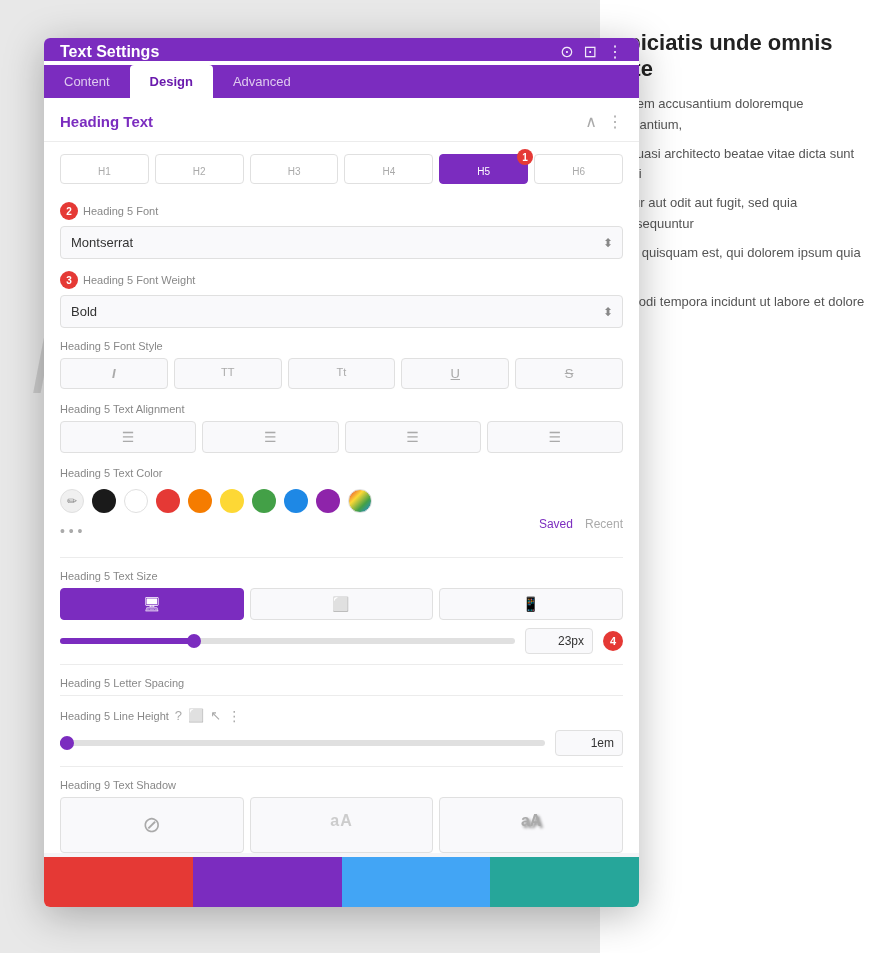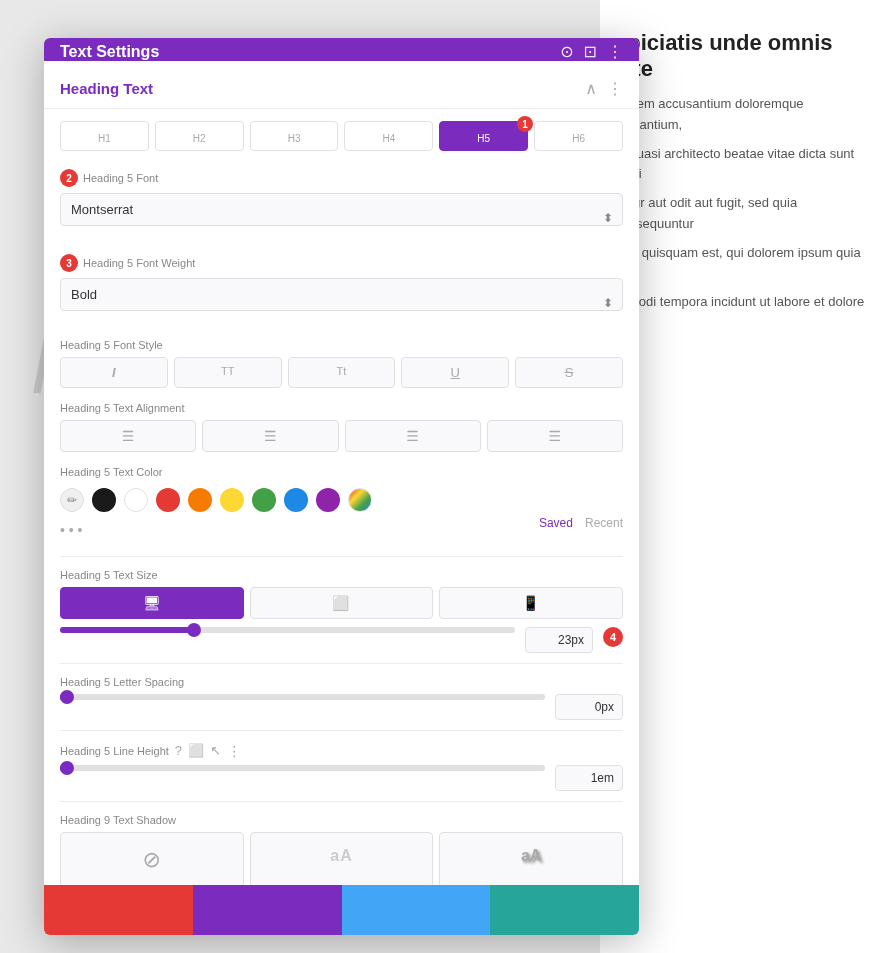--- a/index.html
+++ b/index.html
@@ -212,21 +212,21 @@
       border: 1px solid #e0e0e0;
       border-radius: 4px;
       padding: 8px 30px 8px 10px;
       font-size: 13px;
       color: #333;
       background: #f9f9fb;
       appearance: none;
       -webkit-appearance: none;
       cursor: pointer;
       position: relative;
-      margin-bottom: 16px;
+      margin-bottom: 0;
     }
     .select-wrapper {
       position: relative;
       margin-bottom: 12px;
     }
     .select-wrapper .arrow {
       position: absolute;
       right: 10px;
       top: 50%;
       transform: translateY(-50%);
@@ -329,21 +329,21 @@
       cursor: pointer;
     }
     .device-btn.active {
       background: #7b2cbf;
       color: #fff;
       border-color: #7b2cbf;
     }
 
     .slider-row {
       display: flex;
-      align-items: flex-start;
+      align-items: center;
       gap: 10px;
       margin-bottom: 10px;
     }
     .slider-container {
       flex: 1;
       position: relative;
       height: 6px;
       background: #e0e0e0;
       border-radius: 3px;
     }
@@ -467,20 +467,25 @@
     <div class="modal-header-top">
       <span class="modal-title">Text Settings</span>
       <div class="modal-header-icons">
         <span>⊙</span>
         <span>⊡</span>
         <span>⋮</span>
       </div>
     </div>
   </div>
 
+  <div class="modal-tabs">
+    <div class="tab">Content</div>
+    <div class="tab active">Design</div>
+    <div class="tab">Advanced</div>
+  </div>
 
   <div class="modal-body">
 
     <div class="section-header">
       <span class="section-title">Heading Text</span>
       <div class="section-icons">
         <span>∧</span>
         <span>⋮</span>
       </div>
     </div>
@@ -586,27 +591,20 @@
         </div>
         <input class="value-input" type="text" value="23px" style="">
         <div class="value-badge">4</div>
       </div>
 
       <hr class="divider">
 
       <div class="field-label">
         <span>Heading 5 Letter Spacing</span>
       </div>
-      <div class="slider-row">
-        <div class="slider-container">
-          <div class="slider-fill" style="width:1%;"></div>
-          <div class="slider-thumb" style="left:0%;"></div>
-        </div>
-        <input class="value-input" type="text" value="0px" style="">
-      </div>
 
       <hr class="divider">
 
       <div class="line-height-label-row">
         <span class="field-label" style="margin:0;">Heading 5 Line Height</span>
         <span class="lh-icon">?</span>
         <span class="lh-icon-btn">⬜</span>
         <span class="lh-icon-btn">↖</span>
         <span class="lh-more">⋮</span>
       </div>

